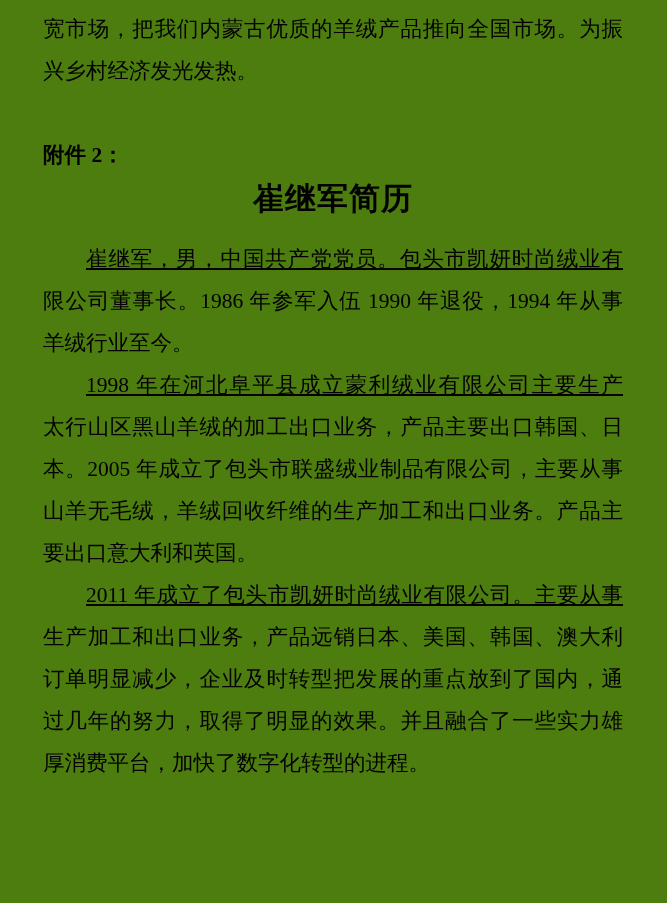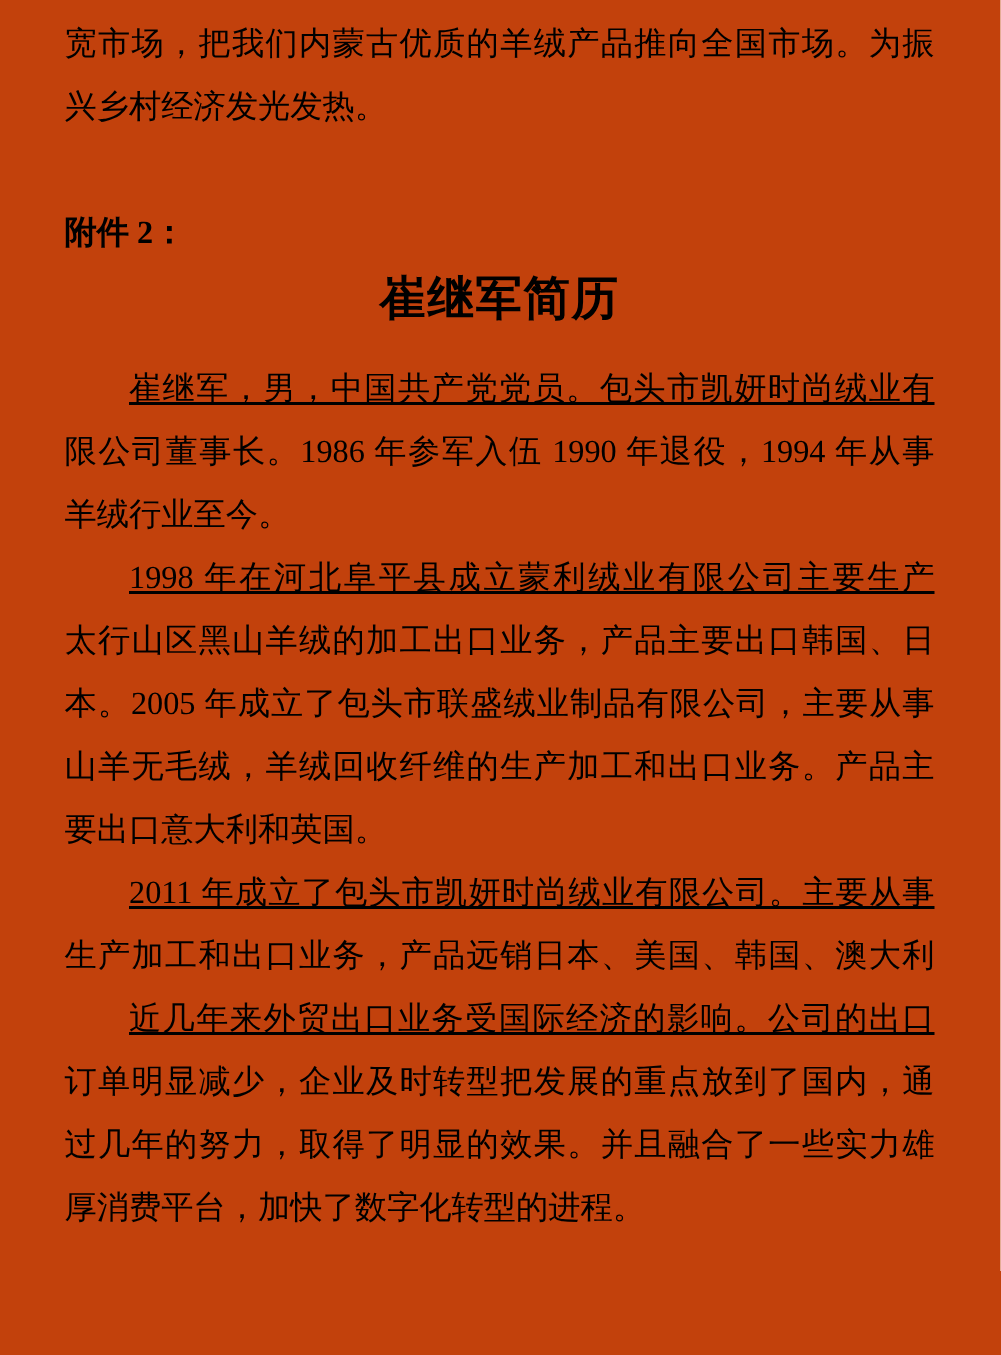--- a/index.html
+++ b/index.html
@@ -4,21 +4,21 @@
 <style>
   html, body {
     margin: 0;
     padding: 0;
     background: #ffffff;
   }
   .page {
     position: relative;
     width: 667px;
     height: 903px;
-    background: #c2410c;
+    background: #4d7c0f;
     overflow: hidden;
     color: #000000;
     font-family: "Liberation Serif", "DejaVu Serif", serif;
   }
   .content {
     width: 580px;
     margin-left: 43px;
     padding-top: 8px;
   }
   .ln {
@@ -84,20 +84,19 @@
       <div class="ln">山羊无毛绒，羊绒回收纤维的生产加工和出口业务。产品主</div>
       <div class="ln end">要出口意大利和英国。</div>
     </div>
 
     <div>
       <div class="ln indent">2011 年成立了包头市凯妍时尚绒业有限公司。主要从事</div>
       <div class="ln">生产加工和出口业务，产品远销日本、美国、韩国、澳大利</div>
     </div>
 
     <div>
-      <div class="ln indent">近几年来外贸出口业务受国际经济的影响。公司的出口</div>
       <div class="ln">订单明显减少，企业及时转型把发展的重点放到了国内，通</div>
       <div class="ln">过几年的努力，取得了明显的效果。并且融合了一些实力雄</div>
       <div class="ln end">厚消费平台，加快了数字化转型的进程。</div>
     </div>
 
   </div>
 </div>
 
 </body></html>

